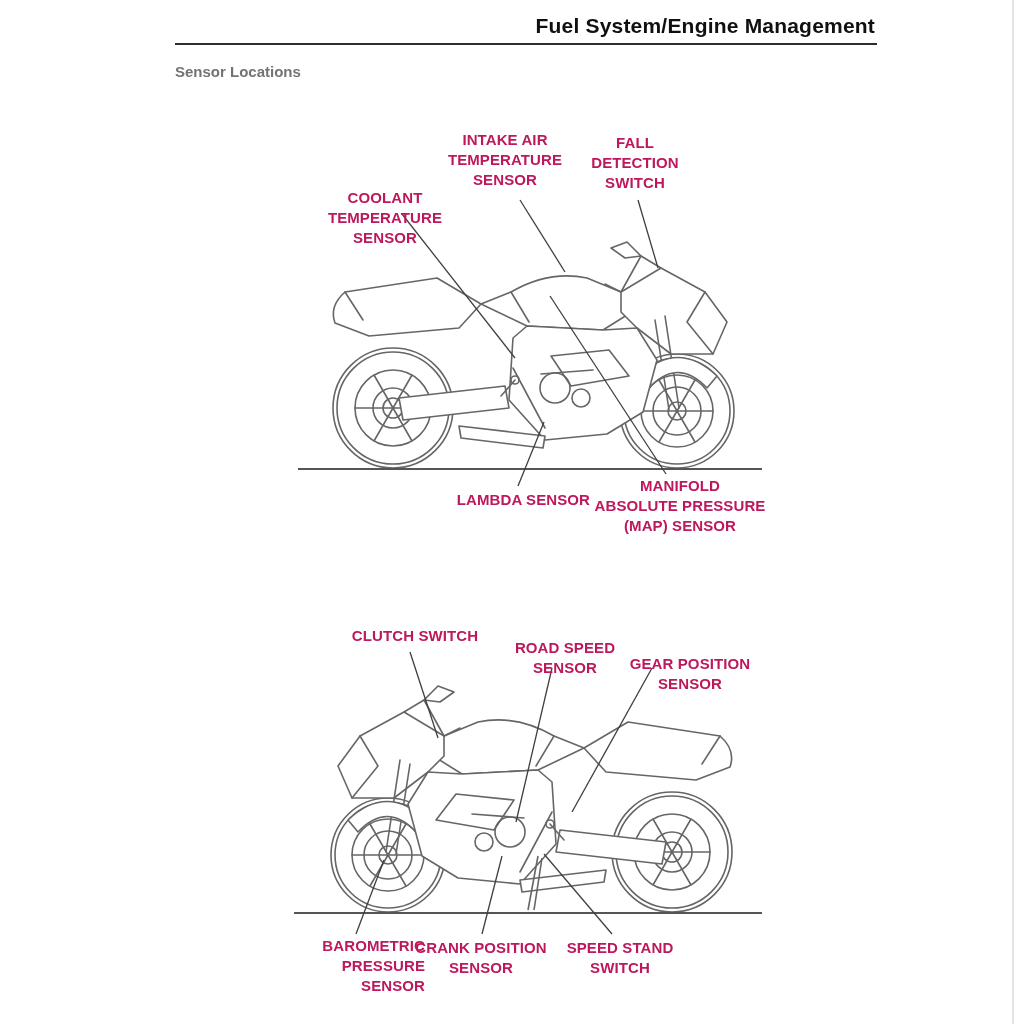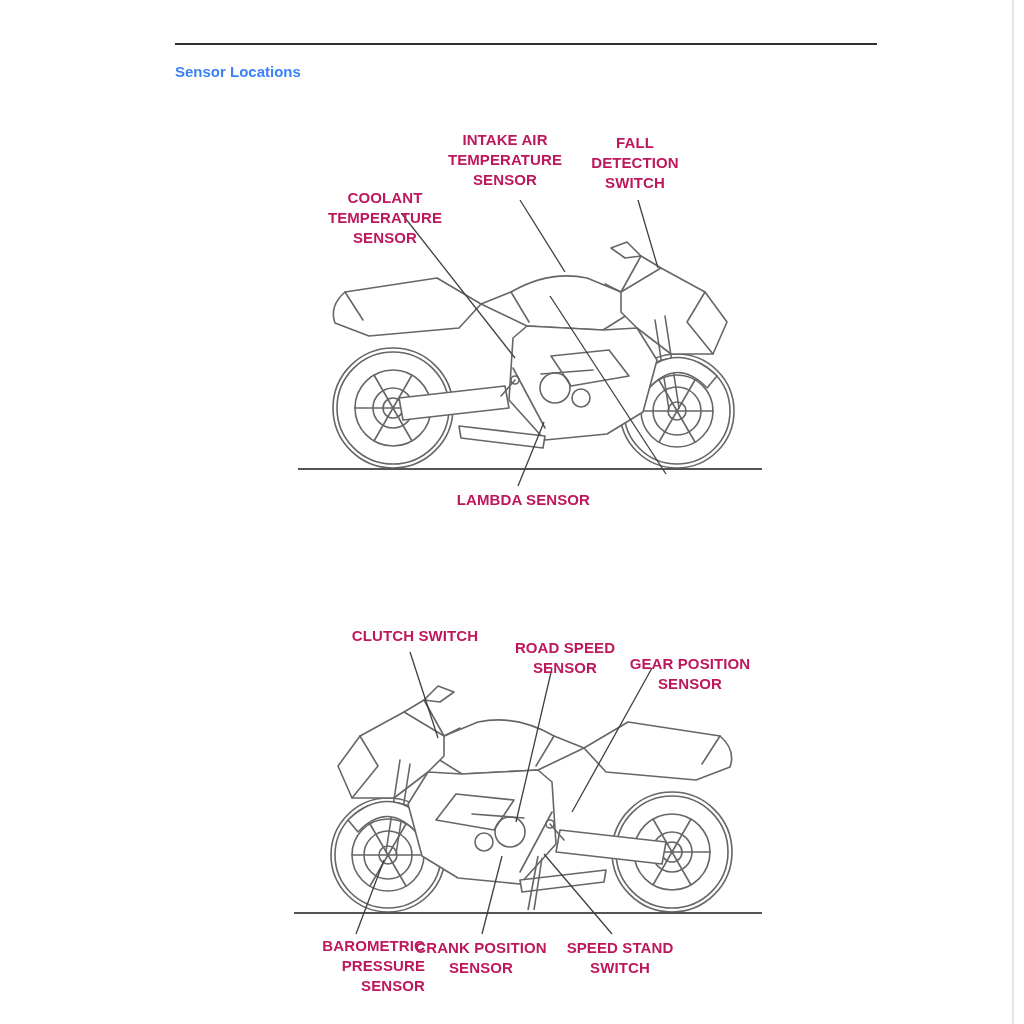--- a/index.html
+++ b/index.html
@@ -31,21 +31,21 @@
     position: absolute;
     left: 175px; top: 43px;
     width: 702px; height: 2px;
     background: #2e2e2e;
   }
   .section-title {
     position: absolute;
     left: 175px; top: 63px;
     font-size: 15px;
     font-weight: bold;
-    color: #3b82f6;
+    color: #737373;
   }
   .figure { position: absolute; }
   .fig-top    { left: 170px; top: 120px; width: 710px; height: 450px; }
   .fig-bottom { left: 170px; top: 600px; width: 710px; height: 420px; }
   .figure svg.art { position: absolute; left: 0; top: 0; width: 100%; height: 100%; }
   .callout {
     position: absolute;
     font-size: 15px;
     font-weight: bold;
     line-height: 1.32;
@@ -121,20 +121,21 @@
         <path d="M236,146 L288,142"></path>
 
         <path d="M154,198 L240,208 L238,220 L156,210 Z" fill="#ffffff"></path>
 
         <circle cx="210" cy="152" r="4"></circle>
         <path d="M210,152 L196,168"></path>
       </g>
     </defs>
   </svg>
 
+  <div class="header-title">Fuel System/Engine Management</div>
   <div class="header-rule"></div>
   <div class="section-title">Sensor Locations</div>
   <div class="page-edge"></div>
 
   <div class="figure fig-top">
     <svg class="art" viewBox="0 0 710 450">
       <use href="#bike-art" transform="translate(135,108)"></use>
       <line x1="128" y1="349" x2="592" y2="349" stroke="#555555" stroke-width="2"></line>
       <g stroke="#3f3f3f" stroke-width="1.3">
         <line x1="232" y1="94" x2="345" y2="238"></line>
@@ -147,20 +148,23 @@
     <div class="callout c-coolant">COOLANT
 TEMPERATURE
 SENSOR</div>
     <div class="callout c-intake">INTAKE AIR
 TEMPERATURE
 SENSOR</div>
     <div class="callout c-fall">FALL
 DETECTION
 SWITCH</div>
     <div class="callout c-lambda">LAMBDA SENSOR</div>
+    <div class="callout c-map">MANIFOLD
+ABSOLUTE PRESSURE
+(MAP) SENSOR</div>
   </div>
 
   <div class="figure fig-bottom">
     <svg class="art" viewBox="0 0 710 420">
       <use href="#bike-art" transform="translate(590,72) scale(-1,1)"></use>
 
       <path d="M368,256 L358,310 M372,258 L364,310" stroke="#666666" stroke-width="1.6" fill="none"></path>
       <line x1="124" y1="313" x2="592" y2="313" stroke="#555555" stroke-width="2"></line>
       <g stroke="#3f3f3f" stroke-width="1.3">
         <line x1="240" y1="52" x2="268" y2="138"></line>

